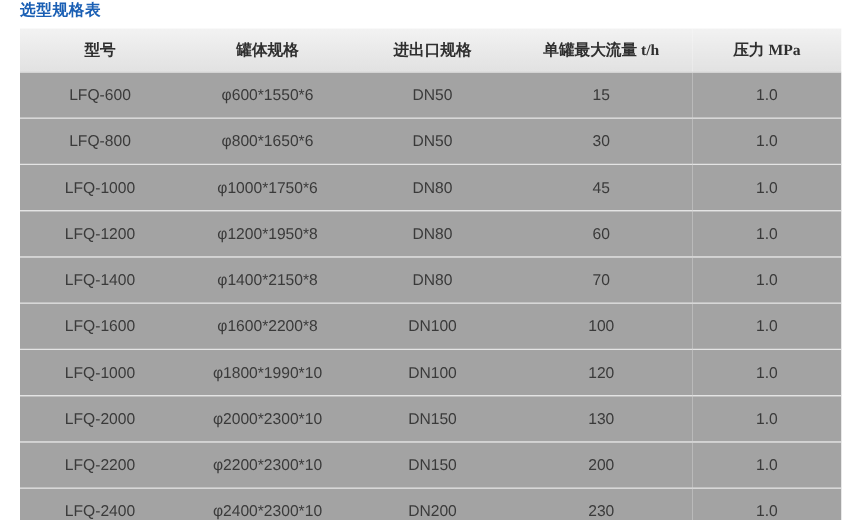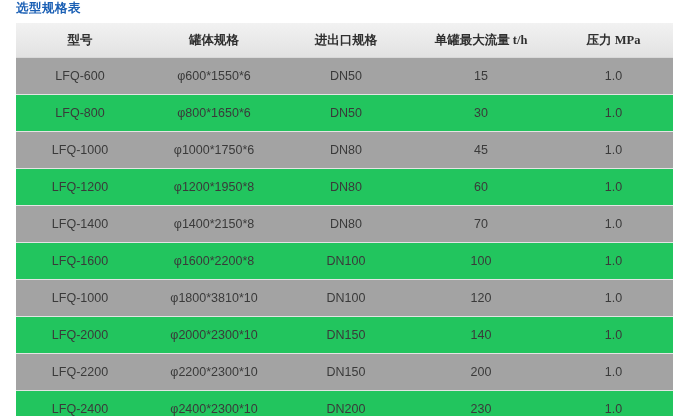--- a/index.html
+++ b/index.html
@@ -52,21 +52,21 @@
     font-weight: bold;
     color: #2f2f2f;
     height: 34px;
     border-bottom: 1px solid #d8d8d8;
     font-family: Liberation Serif, serif;
   }
   .spec-table tbody tr.odd td {
     background: #a3a3a3;
   }
   .spec-table tbody tr.even td {
-    background: #22c55e;
+    background: #a3a3a3;
   }
   .spec-table col.c0 { width: 128px; }
   .spec-table col.c1 { width: 140px; }
   .spec-table col.c2 { width: 124px; }
   .spec-table col.c3 { width: 146px; }
   .spec-table col.c4 { width: 119px; }
 </style>
 </head>
 <body>
 
@@ -129,30 +129,30 @@
       </tr>
       <tr class="even">
         <td>LFQ-1600</td>
         <td>φ1600*2200*8</td>
         <td>DN100</td>
         <td>100</td>
         <td>1.0</td>
       </tr>
       <tr class="odd">
         <td>LFQ-1000</td>
-        <td>φ1800*3810*10</td>
+        <td>φ1800*1990*10</td>
         <td>DN100</td>
         <td>120</td>
         <td>1.0</td>
       </tr>
       <tr class="even">
         <td>LFQ-2000</td>
         <td>φ2000*2300*10</td>
         <td>DN150</td>
-        <td>140</td>
+        <td>130</td>
         <td>1.0</td>
       </tr>
       <tr class="odd">
         <td>LFQ-2200</td>
         <td>φ2200*2300*10</td>
         <td>DN150</td>
         <td>200</td>
         <td>1.0</td>
       </tr>
       <tr class="even">

